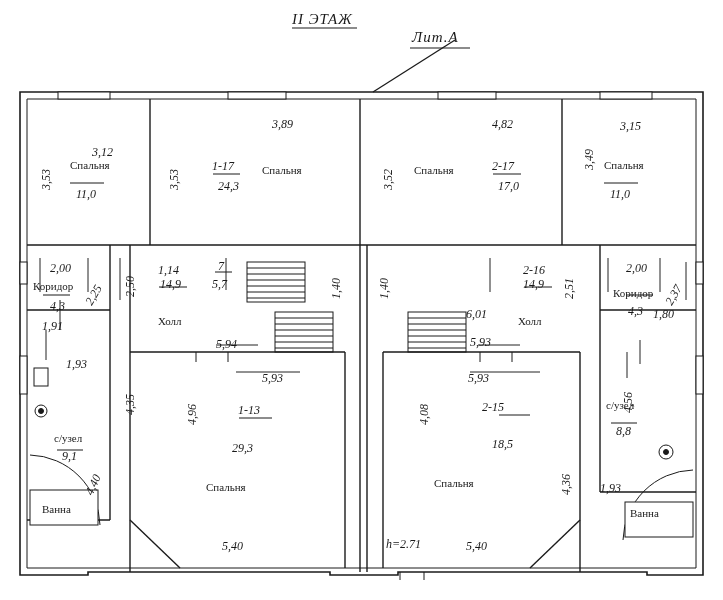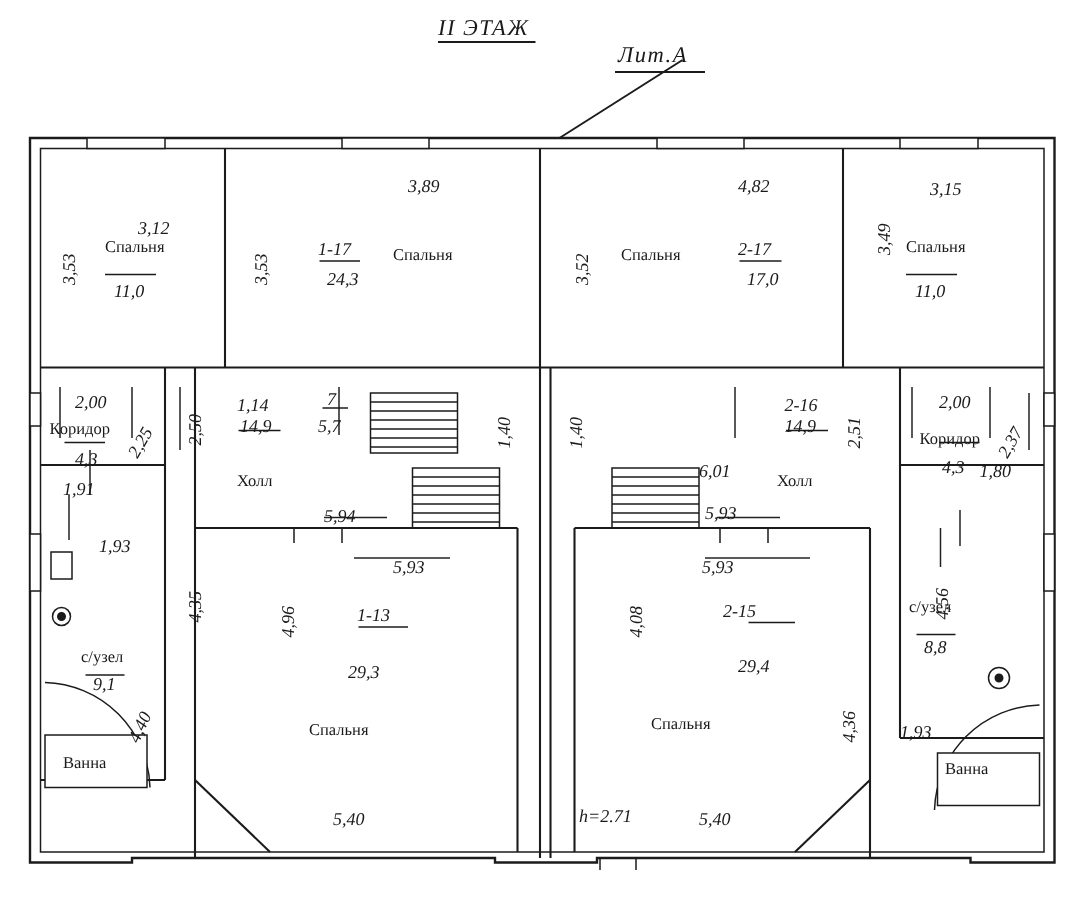--- a/index.html
+++ b/index.html
@@ -241,20 +241,20 @@
   <div class="lbl small" style="left:606px;top:400px;">с/узел</div>
   <div class="lbl num" style="left:616px;top:425px;">8,8</div>
   <div class="lbl small" style="left:42px;top:504px;">Ванна</div>
   <div class="lbl small" style="left:630px;top:508px;">Ванна</div>
 
   <div class="lbl num" style="left:238px;top:404px;">1-13</div>
   <div class="lbl num" style="left:232px;top:442px;">29,3</div>
   <div class="lbl room" style="left:206px;top:482px;">Спальня</div>
 
   <div class="lbl num" style="left:482px;top:401px;">2-15</div>
-  <div class="lbl num" style="left:492px;top:438px;">29,4</div>
+  <div class="lbl num" style="left:492px;top:438px;">18,5</div>
   <div class="lbl room" style="left:434px;top:478px;">Спальня</div>
 
   <div class="lbl dim" style="left:222px;top:540px;">5,40</div>
   <div class="lbl dim" style="left:466px;top:540px;">5,40</div>
   <div class="lbl dim" style="left:386px;top:538px;">h=2.71</div>
 
 </div>
 
 </body></html>

